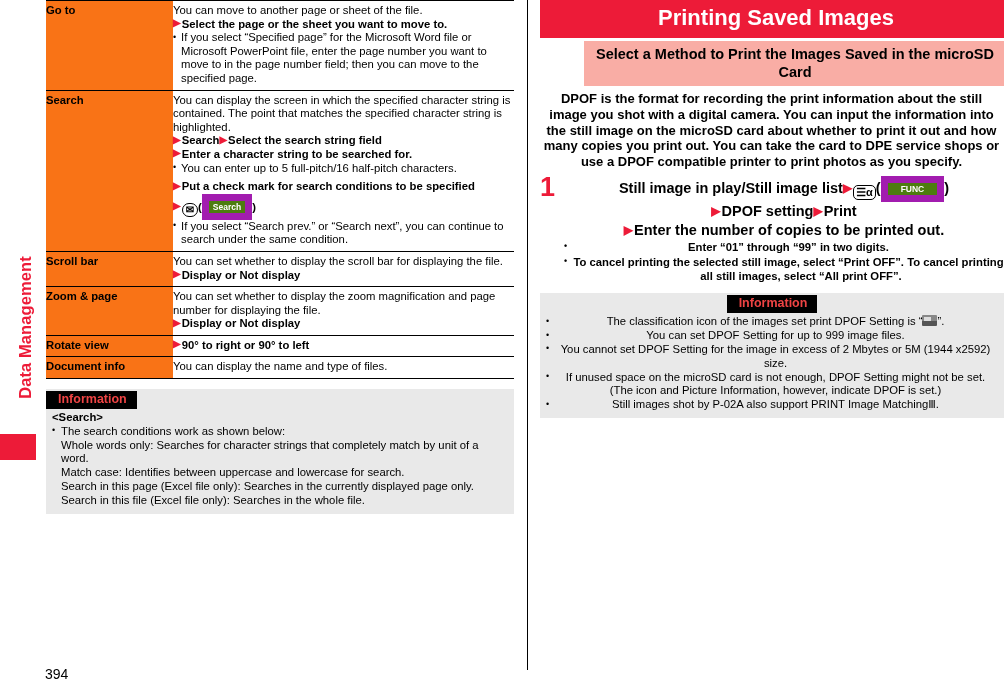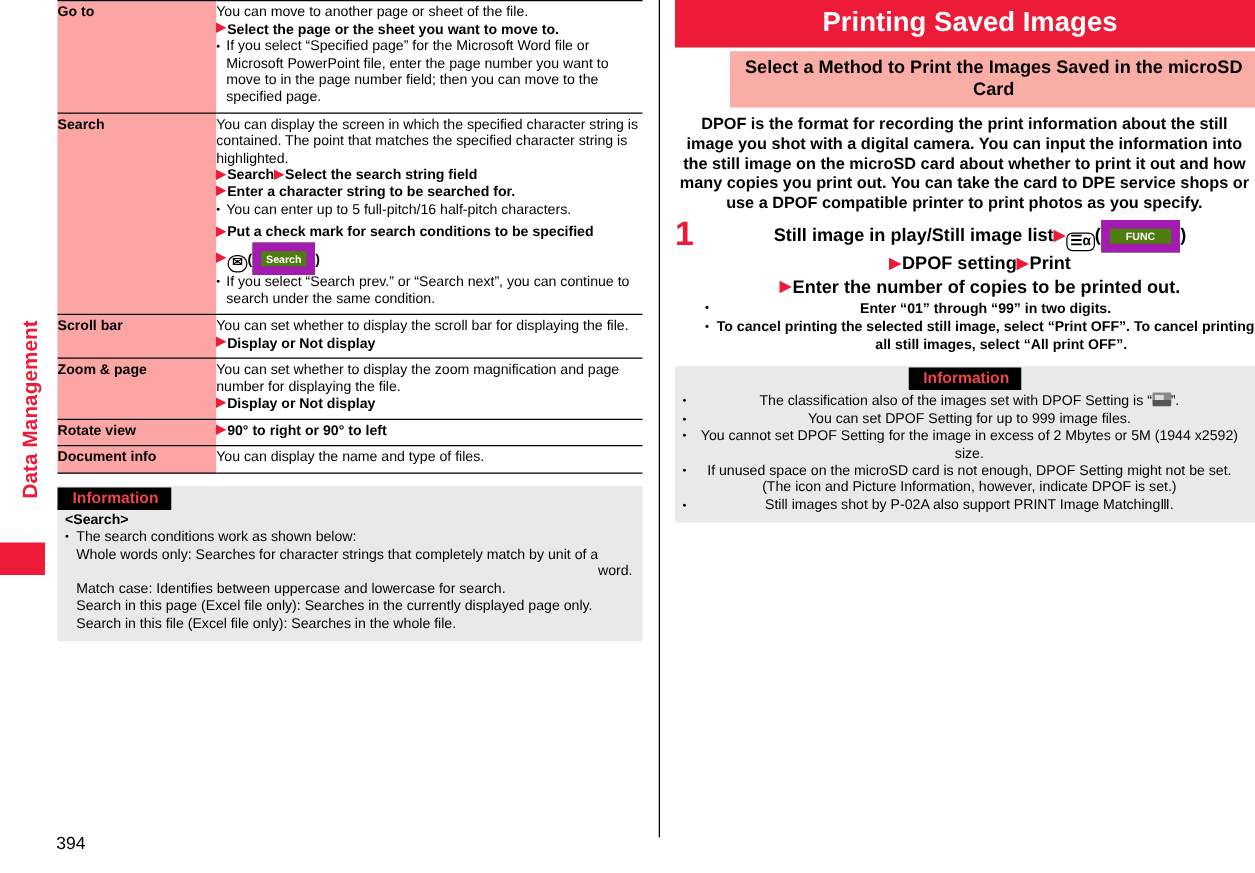--- a/index.html
+++ b/index.html
@@ -51,21 +51,21 @@
     vertical-align: top;
     padding: 3px 0 4px 0;
     border-top: 1px solid #000;
     font-size: 11.3px;
     line-height: 13.6px;
   }
   table.spec tr:first-child td { border-top: 1px solid #000; }
   table.spec tr:last-child td { border-bottom: 1px solid #000; }
   td.key {
     width: 127px;
-    background: #fca5a5;
+    background: #f97316;
     font-weight: bold;
     padding-left: 6px; padding-right: 4px;
   }
   td.val {
     padding-left: 8px; padding-right: 4px;
   }
 
   .ln { display: block; }
   .arrow {
     color: #ED1B38; font-size: 10px; line-height: 1;
@@ -117,21 +117,21 @@
     font-size: 11.3px; line-height: 13.8px;
   }
   .info-body .hdr { font-weight: bold; display: block; }
   .info-body .bi {
     display: block; position: relative; padding-left: 9px; margin-top: 0px;
   }
   .info-body .bi::before {
     content: "\2022"; position: absolute; left: 0; top: -0.5px; font-size: 9px;
   }
   .info-body .sub { display: block; padding-left: 9px; }
-  .center-ind { display:block; text-align:right; padding-left: 100px;}
+  .center-ind { display:block; text-align:left; padding-left: 100px;}
 
   
   .right-col {
     position: absolute; left: 540px; top: 0; width: 464px; text-align: center;
   }
   .chapter-bar {
     background: #ED1B38; color: #fff;
     font-size: 22px; font-weight: bold;
     padding: 5px 0 7px 8px;
     line-height: 26px;
@@ -304,21 +304,21 @@
 
       <span class="step-line"><span class="arrow">▶</span><span>Enter the number of copies to be printed out.</span></span>
 
       <span class="step-sub">Enter “01” through “99” in two digits.</span>
       <span class="step-sub"><span>To cancel printing the selected still image, select “Print OFF”. To cancel printing</span><span class="cont">all still images, select “All print OFF”.</span></span>
     </div>
 
     <div class="infobox info-right">
       <div class="info-title">Information</div>
       <div class="info-body">
-        <span class="bi"><span>The classification also of the images set with DPOF Setting is “</span><span class="icon-dpof"></span><span>”.</span></span>
+        <span class="bi"><span>The classification icon of the images set print DPOF Setting is “</span><span class="icon-dpof"></span><span>”.</span></span>
 
         <span class="bi">You can set DPOF Setting for up to 999 image files.</span>
 
         <span class="bi"><span>You cannot set DPOF Setting for the image in excess of 2 Mbytes or 5M (1944 x</span><span class="cont">2592) size.</span></span>
 
         <span class="bi"><span>If unused space on the microSD card is not enough, DPOF Setting might not be set.</span><span class="cont">(The icon and Picture Information, however, indicate DPOF is set.)</span></span>
 
         <span class="bi"><span>Still images shot by P-02A also support PRINT Image Matching</span><sup class="rm">Ⅲ</sup><span>.</span></span>
       </div>
     </div>

